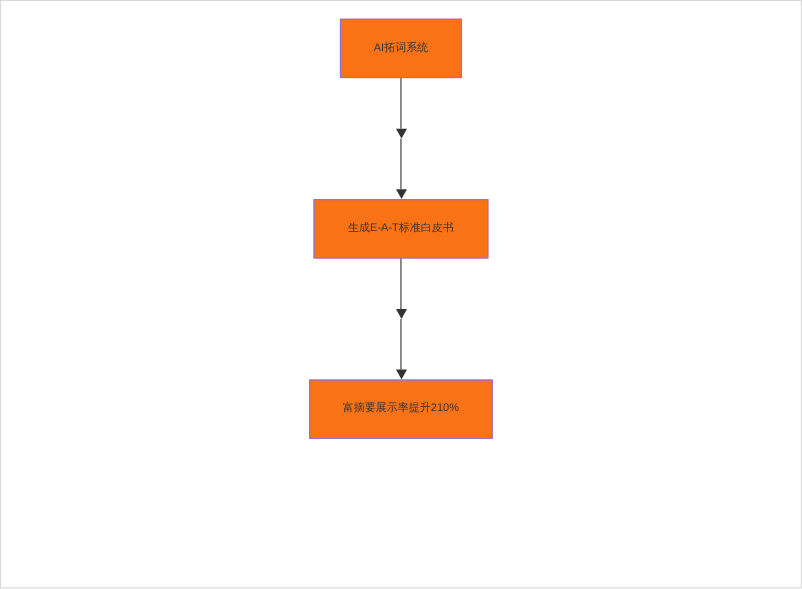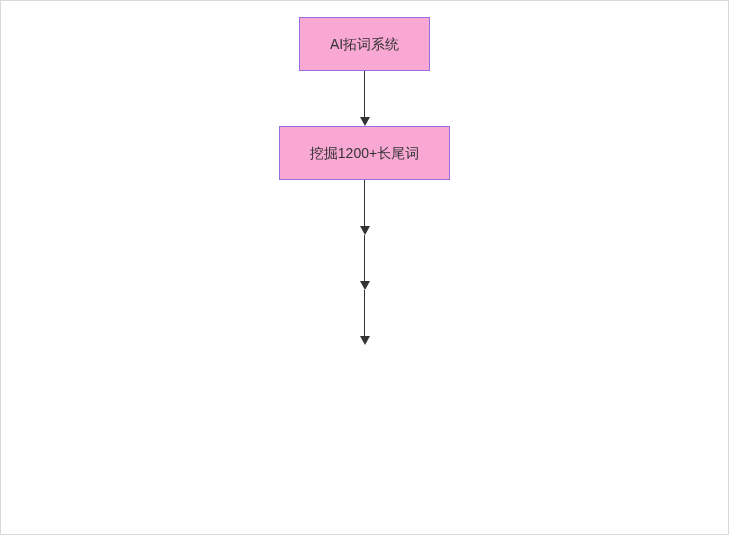--- a/index.html
+++ b/index.html
@@ -17,24 +17,24 @@
     width: 100%;
     height: 100%;
     box-sizing: border-box;
     padding-top: 16px;
     display: flex;
     flex-direction: column;
     align-items: center;
   }
   
   .node {
-    background: #f9a8d4;
+    background: #f97316;
     border: 1px solid #9370DB;
     color: #333333;
-    font-size: 14px;
+    font-size: 10px;
     line-height: 20px;
     height: 54px;
     padding: 0 30px;
     box-sizing: border-box;
     display: flex;
     align-items: center;
     justify-content: center;
     white-space: nowrap;
     flex: 0 0 auto;
   }
@@ -66,35 +66,38 @@
 
   <div class="node">
     <span>AI拓词系统</span>
   </div>
 
   <div class="edge">
     <div class="line"></div>
     <div class="head"></div>
   </div>
 
+
+  <div class="edge">
+    <div class="line"></div>
+    <div class="head"></div>
+  </div>
+
   <div class="node">
-    <span>挖掘1200+长尾词</span>
+    <span>生成E-A-T标准白皮书</span>
   </div>
 
   <div class="edge">
     <div class="line"></div>
     <div class="head"></div>
   </div>
 
 
   <div class="edge">
     <div class="line"></div>
     <div class="head"></div>
   </div>
 
-
-  <div class="edge">
-    <div class="line"></div>
-    <div class="head"></div>
+  <div class="node">
+    <span>富摘要展示率提升210%</span>
   </div>
-
 
 </div>
 
 </body></html>

